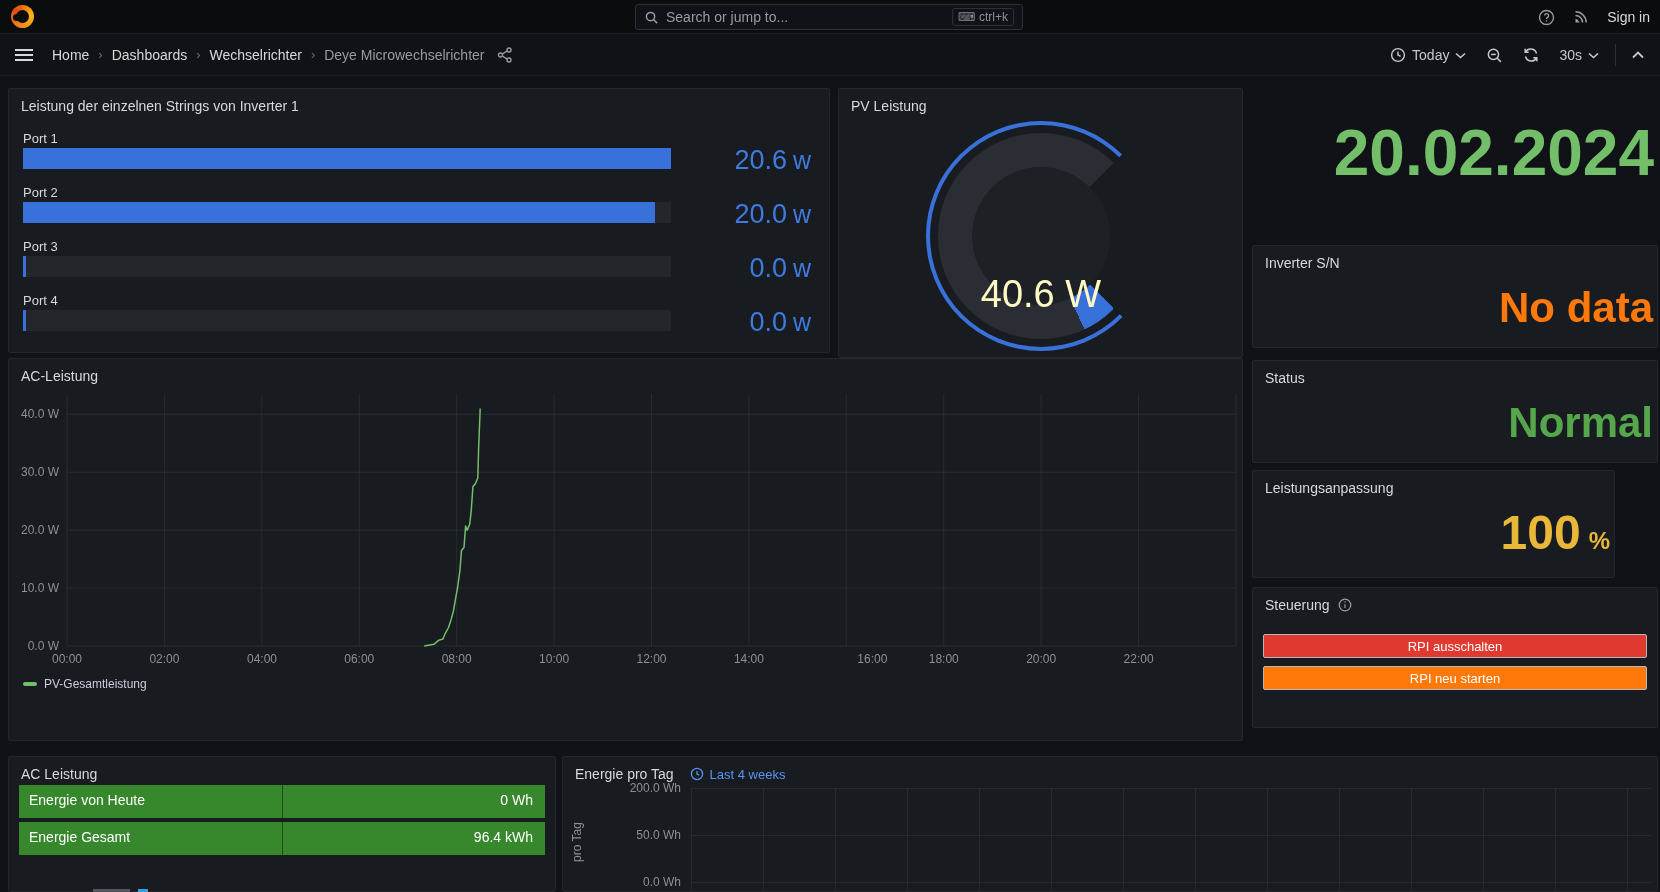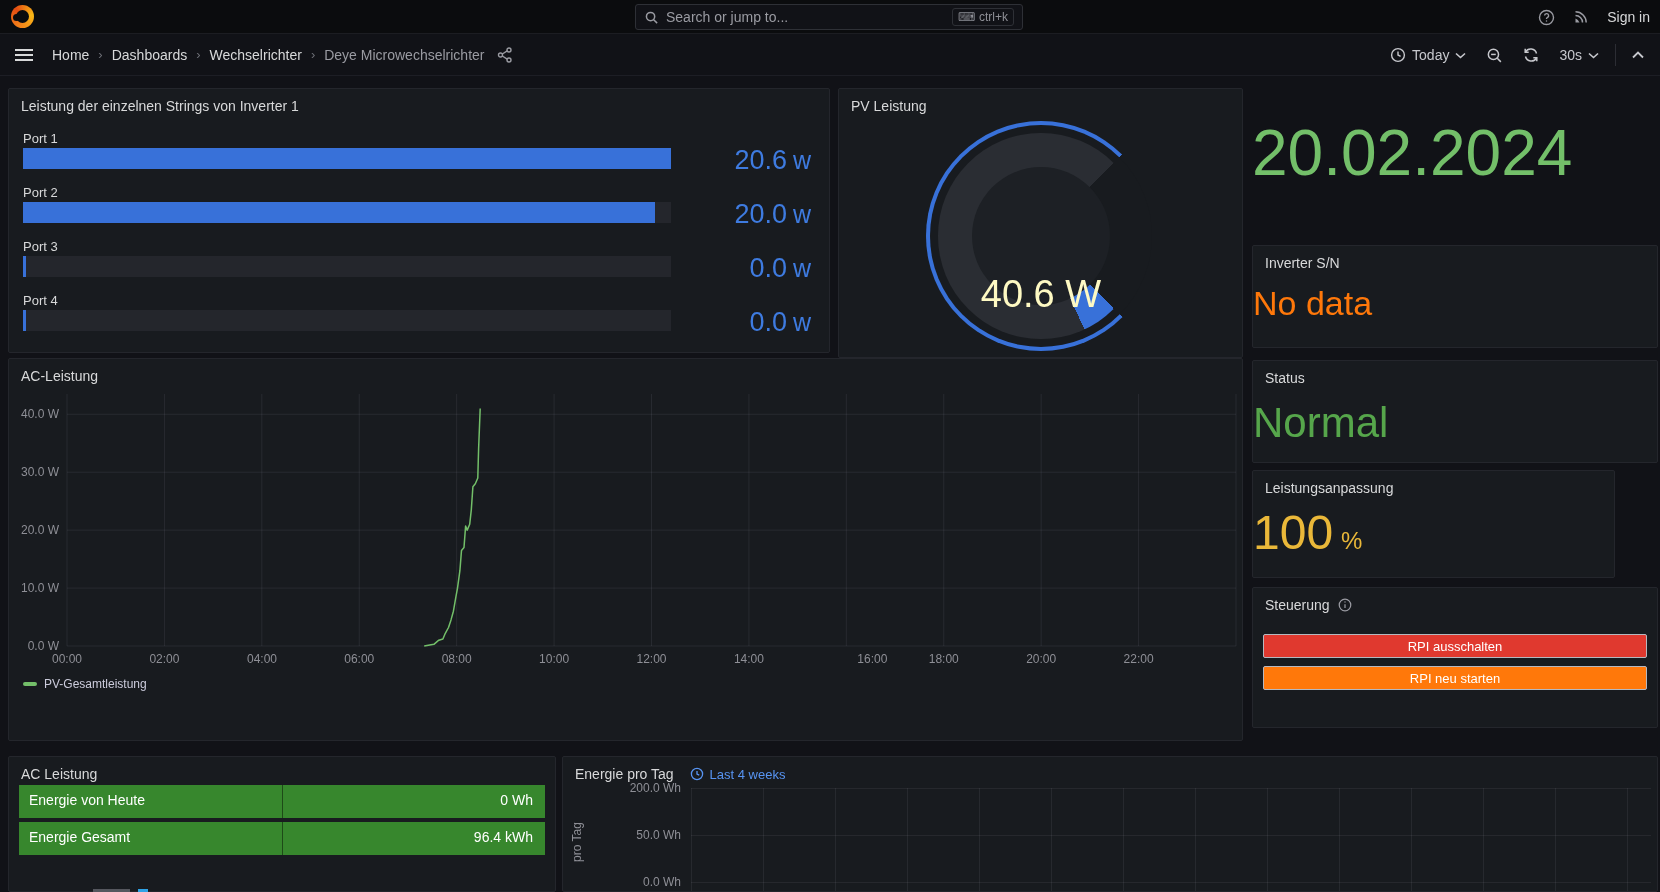--- a/index.html
+++ b/index.html
@@ -65,23 +65,23 @@
   .gauge{ position:absolute; left:87px; top:32px; width:230px; height:230px; }
   .gauge-ring{ position:absolute; inset:0; border-radius:50%;
     background:conic-gradient(from 135deg,#3871d9 0 270deg,transparent 270deg 360deg); }
   .gauge-ring::after{ content:''; position:absolute; inset:4px; border-radius:50%; background:#181b1f; }
   .gauge-arc{ position:absolute; inset:12px; border-radius:50%;
     background:conic-gradient(from 135deg,#3871d9 0 20deg,#2a2d33 20deg 270deg,transparent 270deg 360deg); }
   .gauge-arc::after{ content:''; position:absolute; inset:34px; border-radius:50%; background:#1d2025; }
   .gauge-val{ position:absolute; left:0; right:0; top:152px; text-align:center;
     color:#fef9c3; font-size:38px; }
   
-  .bigval{ position:absolute; left:0; right:14px; text-align:left; font-weight:400; }
+  .bigval{ position:absolute; left:0; right:4px; text-align:right; font-weight:700; }
   .date-val{ top:28px; font-size:64px; color:#73bf69; }
-  .nodata-val{ top:38px; font-size:34px; color:#ff780a; }
+  .nodata-val{ top:38px; font-size:42px; color:#ff780a; }
   .normal-val{ top:38px; font-size:42px; color:#56a64b; }
   .limit-val{ top:34px; font-size:48px; color:#eab839; }
   .limit-val .u{ font-size:24px; margin-left:8px; }
   
   .ctl-title{ display:flex; align-items:center; gap:8px; }
   .ctl-btn{ position:absolute; left:10px; right:10px; height:24px; border:1px solid #b6b8bf; border-radius:2px;
     color:#fff; font-size:13px; font-family:inherit; cursor:pointer; }
   .ctl-btn.red{ top:46px; background:#e0392f; }
   .ctl-btn.orange{ top:78px; background:#ff780a; }
   

